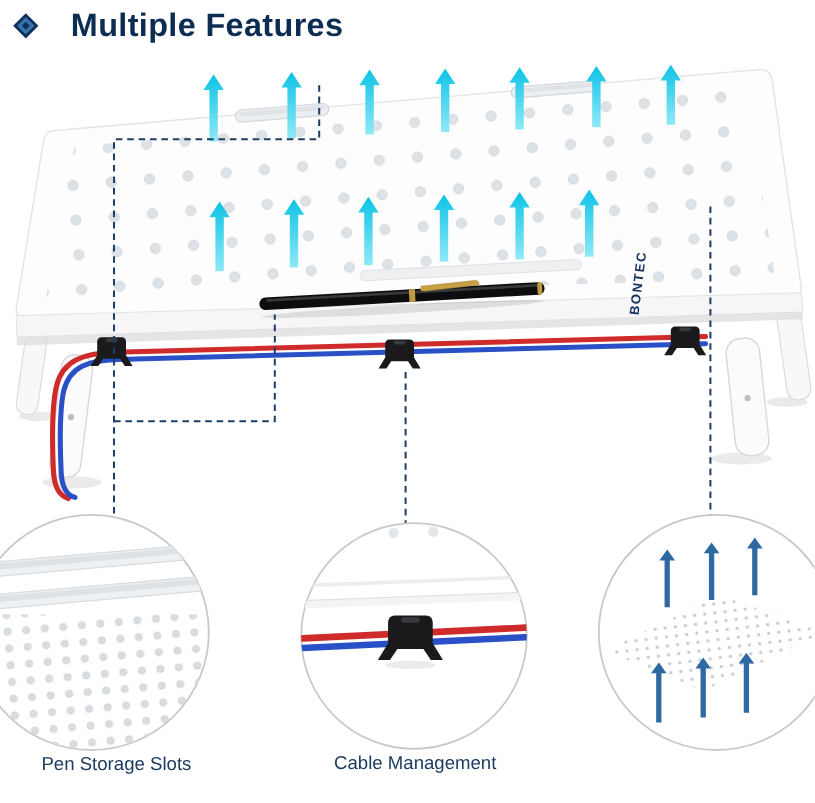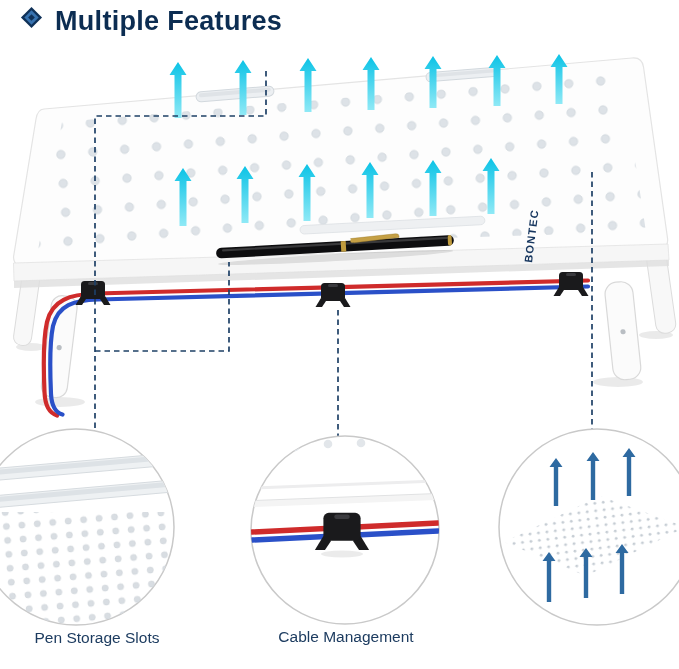--- a/index.html
+++ b/index.html
@@ -1,21 +1,21 @@
 <!DOCTYPE html>
 <html><head>
 <meta charset="utf-8">
 <style>
   html,body{margin:0;padding:0;background:#ffffff;}
   .canvas{
     position:relative;width:679px;height:669px;background:#ffffff;
     overflow:hidden;font-family:"Liberation Sans",sans-serif;
   }
   .scene{position:absolute;left:0;top:0;}
-  .header{position:absolute;left:20px;top:6px;display:flex;align-items:flex-start;gap:12px;}
+  .header{position:absolute;left:10px;top:6px;display:flex;align-items:center;gap:26px;}
   .title{font-size:27px;font-weight:800;color:#0c2d52;letter-spacing:.3px;}
   .feature-label{
     position:absolute;transform:translateX(-50%);text-align:center;
     font-size:15.5px;line-height:1.4;color:#1d3c60;font-weight:500;
   }
 </style>
 </head>
 <body>
 
 <div class="canvas">

